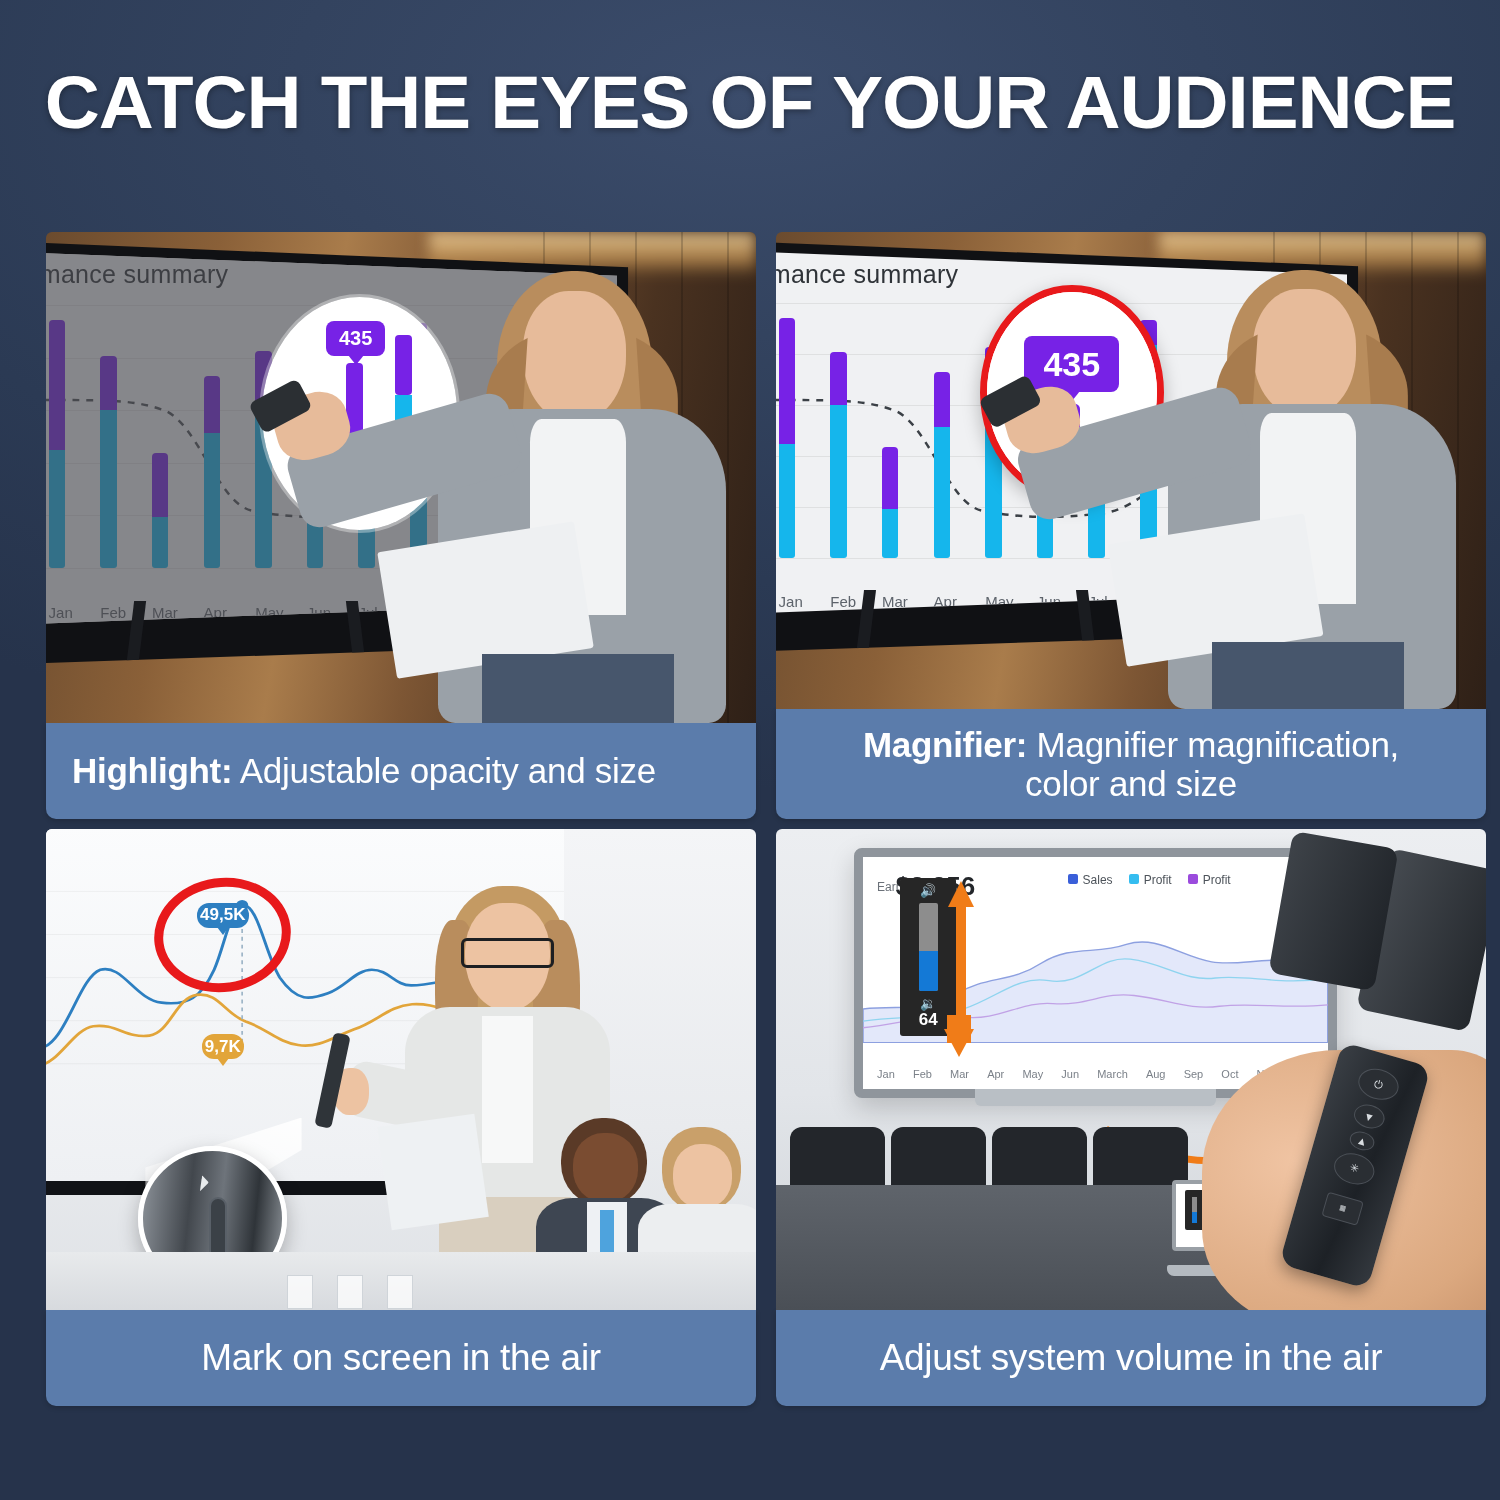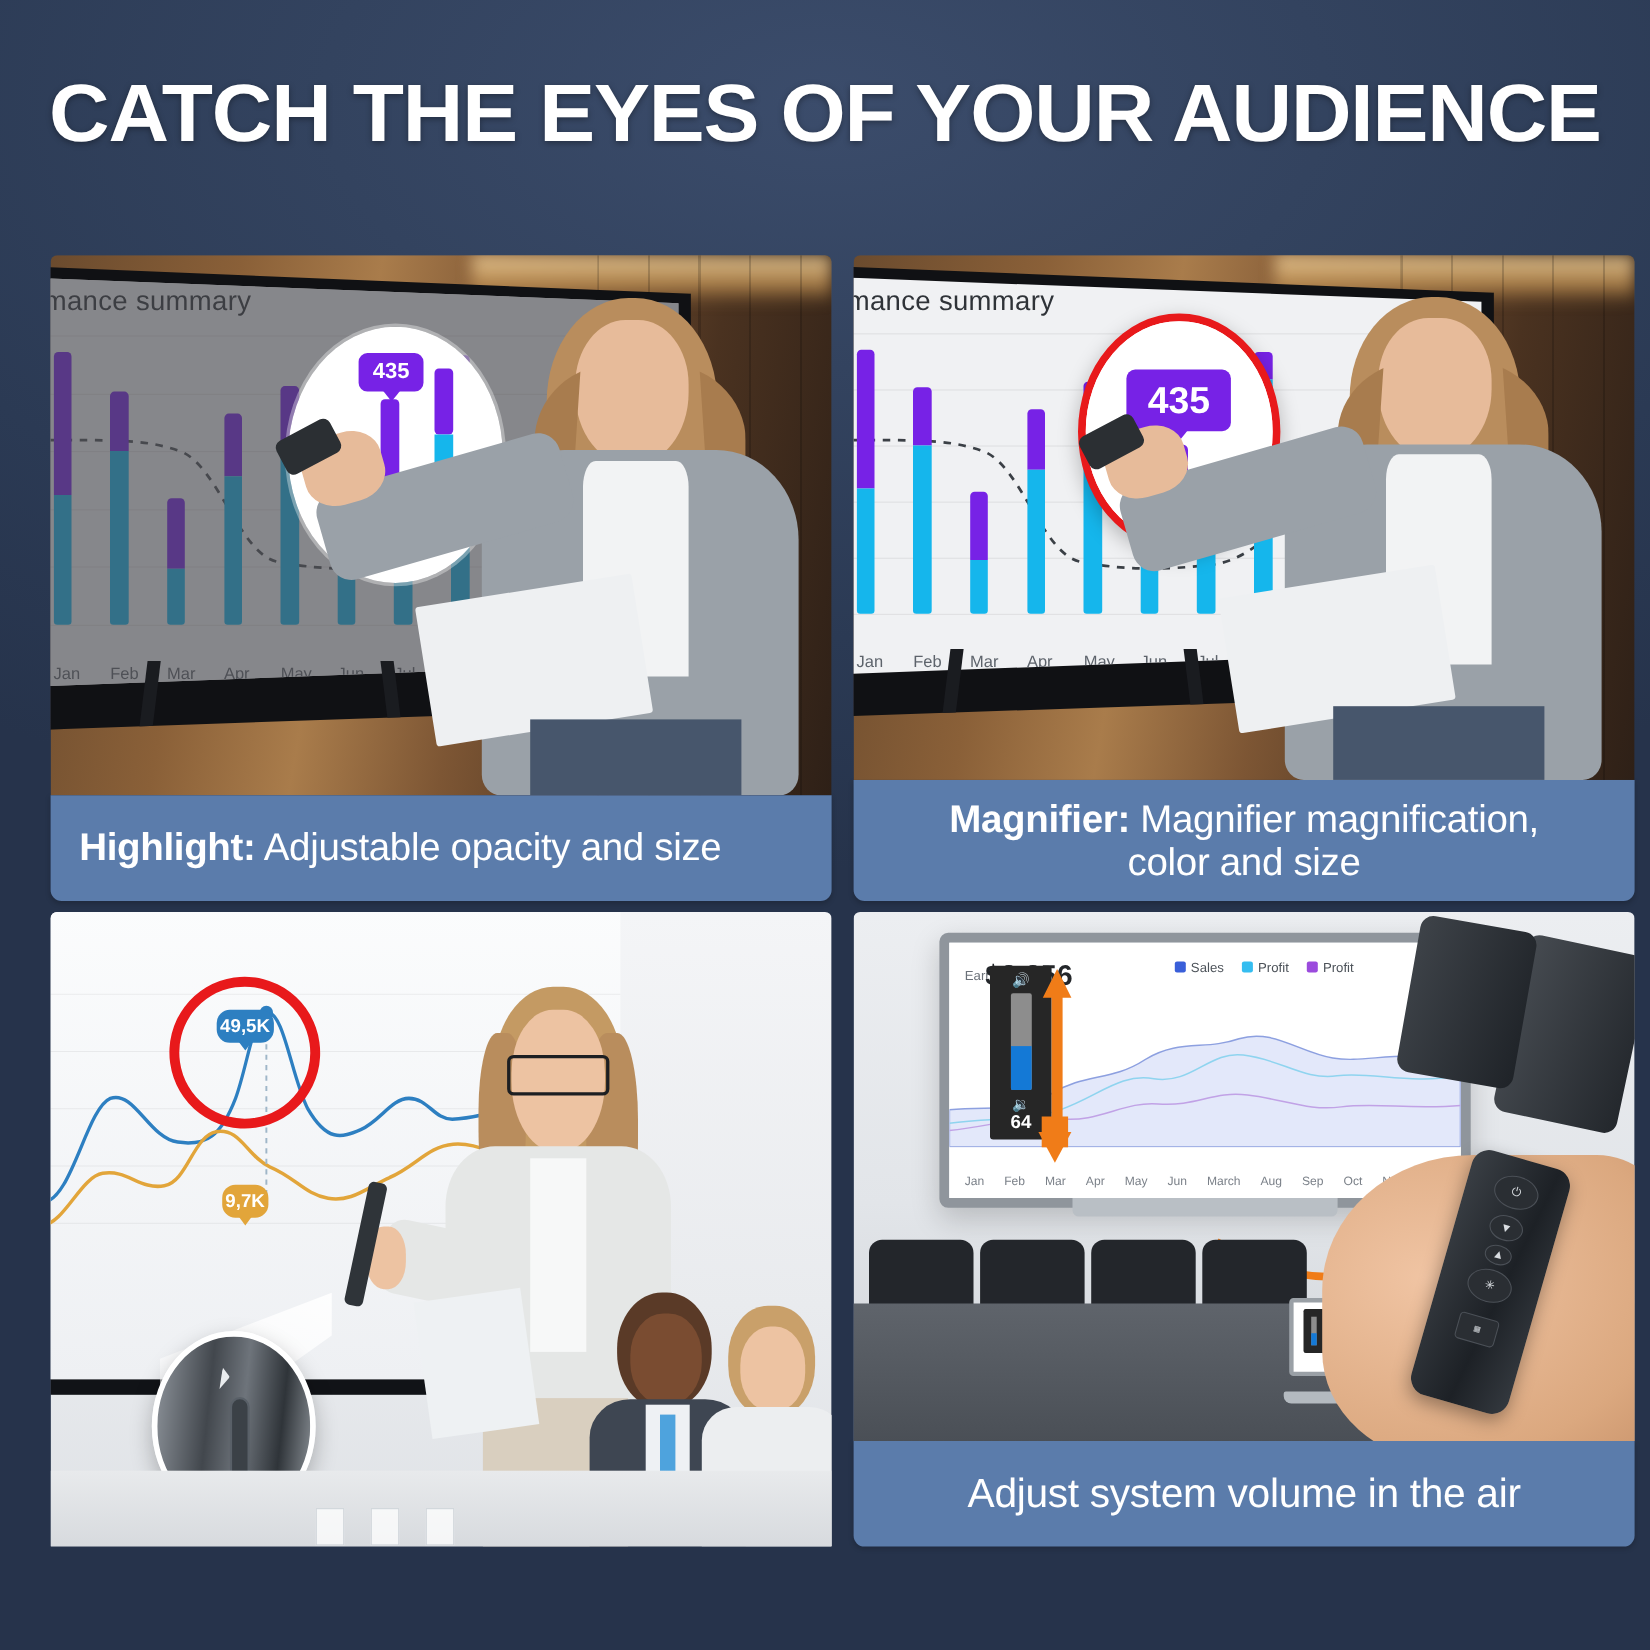--- a/index.html
+++ b/index.html
@@ -583,20 +583,23 @@
           <div class="a2-face"></div>
           <div class="a2-body"></div>
       </div>
       <div class="table3">
         <div class="glass" style="left:34%"></div>
         <div class="glass" style="left:41%"></div>
         <div class="glass" style="left:48%"></div>
       </div>
     </div>
 
+    <div class="caption cap-3">
+      <div class="cap-txt">Mark on screen in the air</div>
+    </div>
   </div>
 
   <div class="card">
     <div class="photo">
       <div class="room4"></div>
 
       <div class="tv4">
         <div class="tv4-inner">
           <div class="earn-label">Earnings</div>
           <div class="earn-val">$3,256</div>

